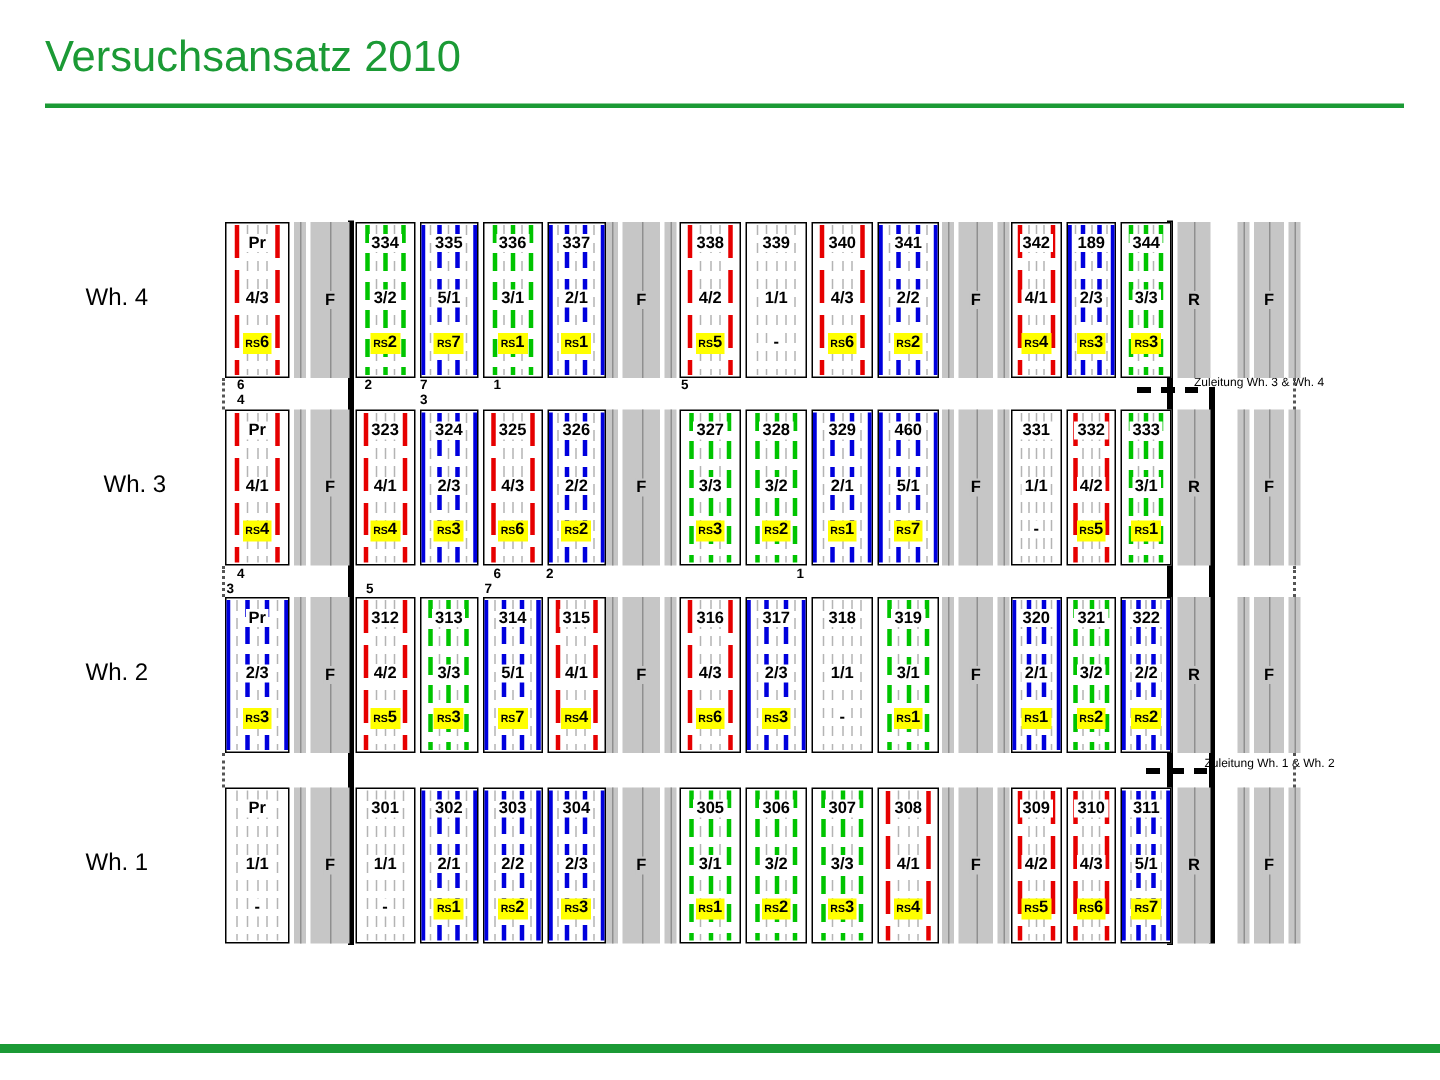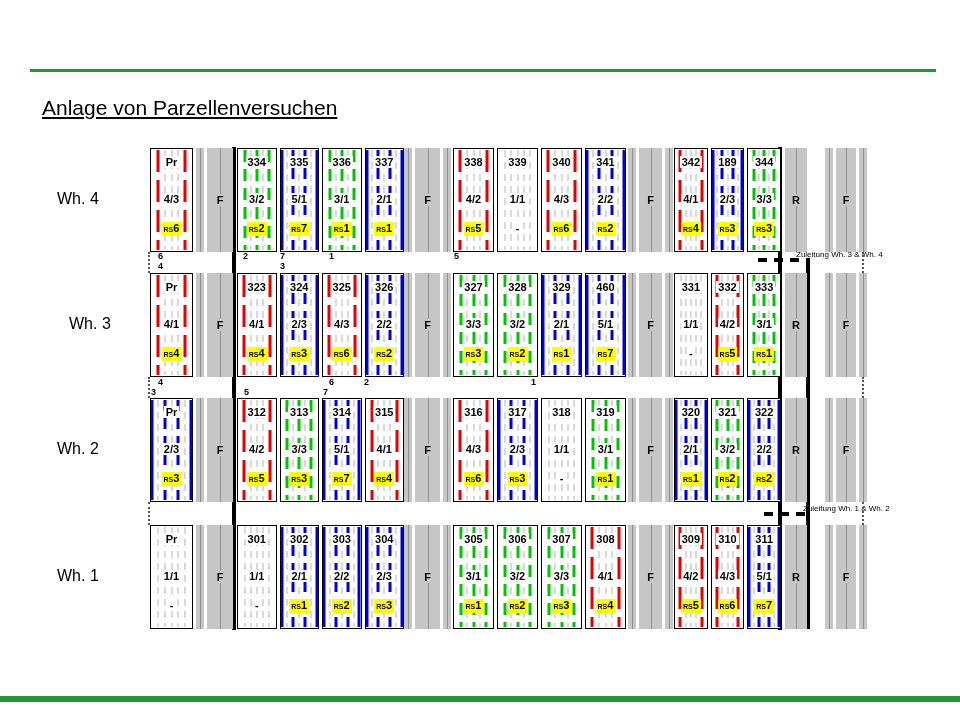--- a/index.html
+++ b/index.html
@@ -61,22 +61,22 @@
          background:repeating-linear-gradient(to right,#000 0 9px,transparent 9px 16px);}
   .zlab{position:absolute;font-size:8px;white-space:nowrap;}
   .tiny{position:absolute;font-size:9px;font-weight:bold;line-height:9px;}
   .dotseg{position:absolute;width:0;border-left:2px dotted #555;}
   .wh-label{position:absolute;left:0;font-size:16px;white-space:nowrap;}
 </style>
 </head>
 <body>
 
 <div class="slide">
+  <div class="page-title" style="color: rgb(27, 154, 53);">Versuchsansatz 2010</div>
   <div class="title-rule" style="background: rgb(27, 154, 53);"></div>
-  <div class="subtitle">Anlage von Parzellenversuchen</div>
 
   <div class="diagram" id="diagram">
     <div class="vline v-left"></div>
     <div class="vline v-right"></div>
     <div class="vline v-supply"></div>
     <div class="zdash" style="left:610px;top:110px;width:48px;"></div>
     <div class="zlab" style="left:648px;top:102px;">Zuleitung Wh. 3 &amp; Wh. 4</div>
     <div class="zdash" style="left:616px;top:364px;width:42px;"></div>
     <div class="zlab" style="left:655px;top:356px;">Zuleitung Wh. 1 &amp; Wh. 2</div>
   <div class="row" style="top: 0px;">

